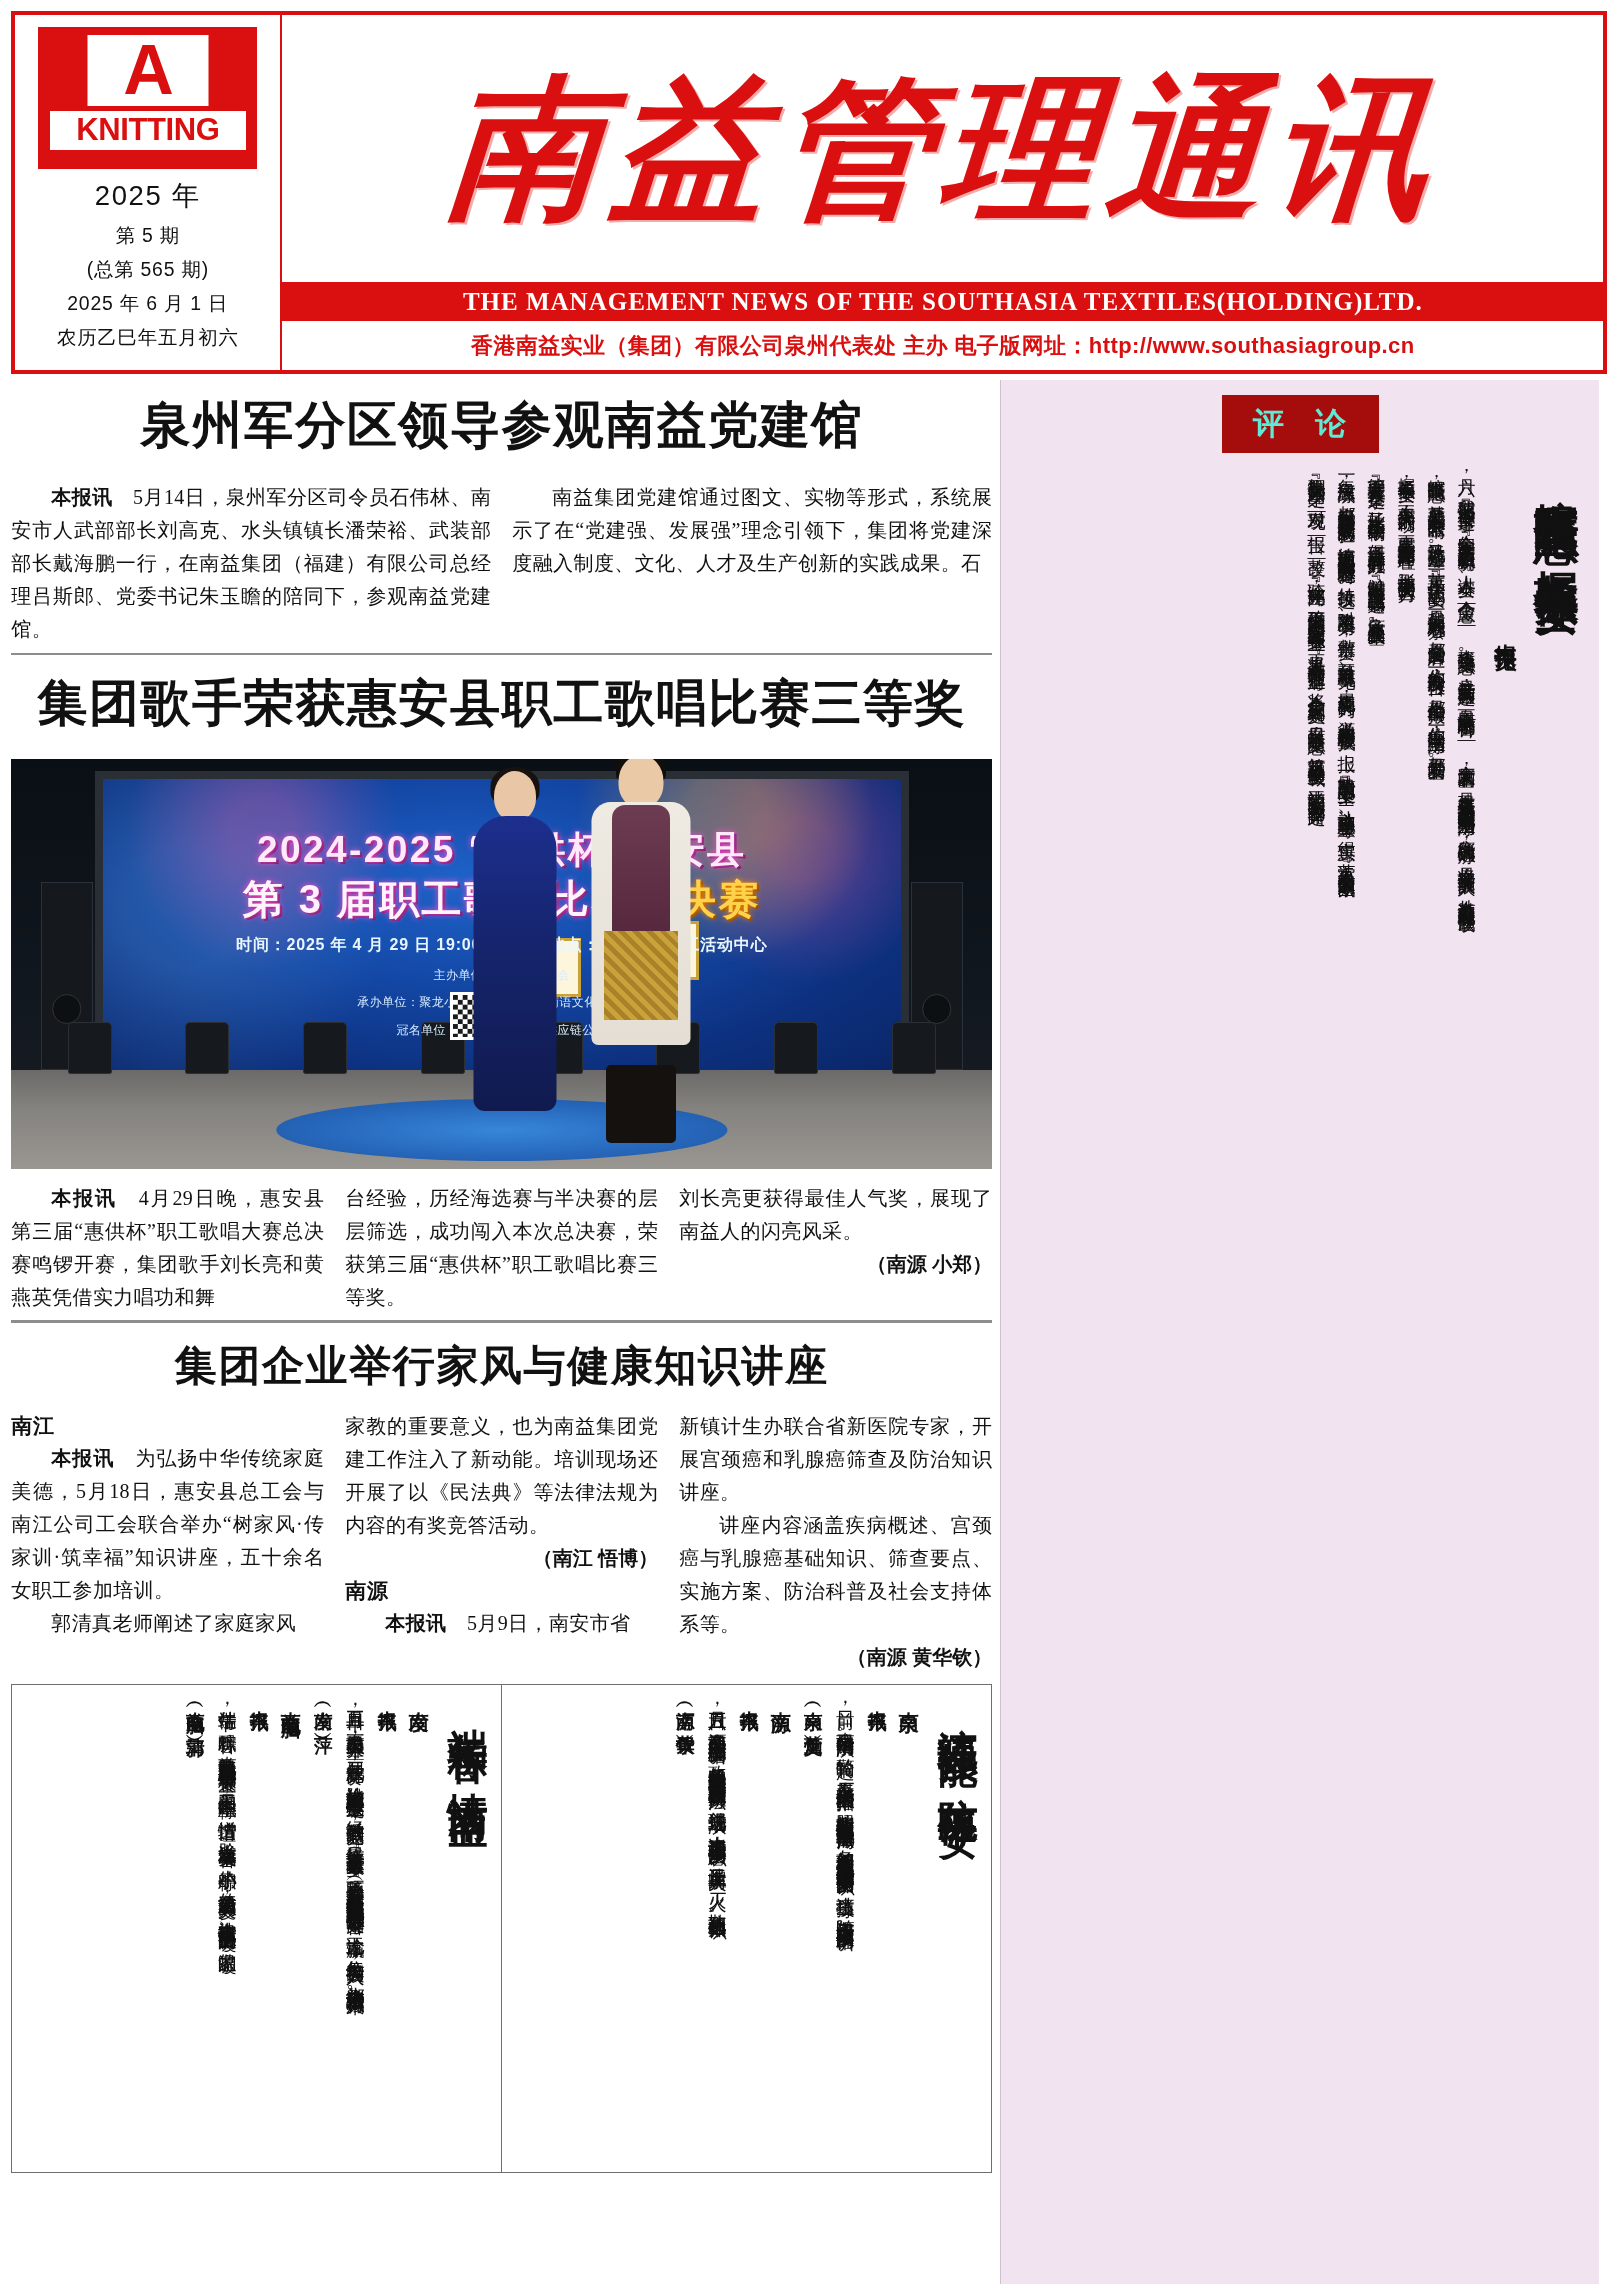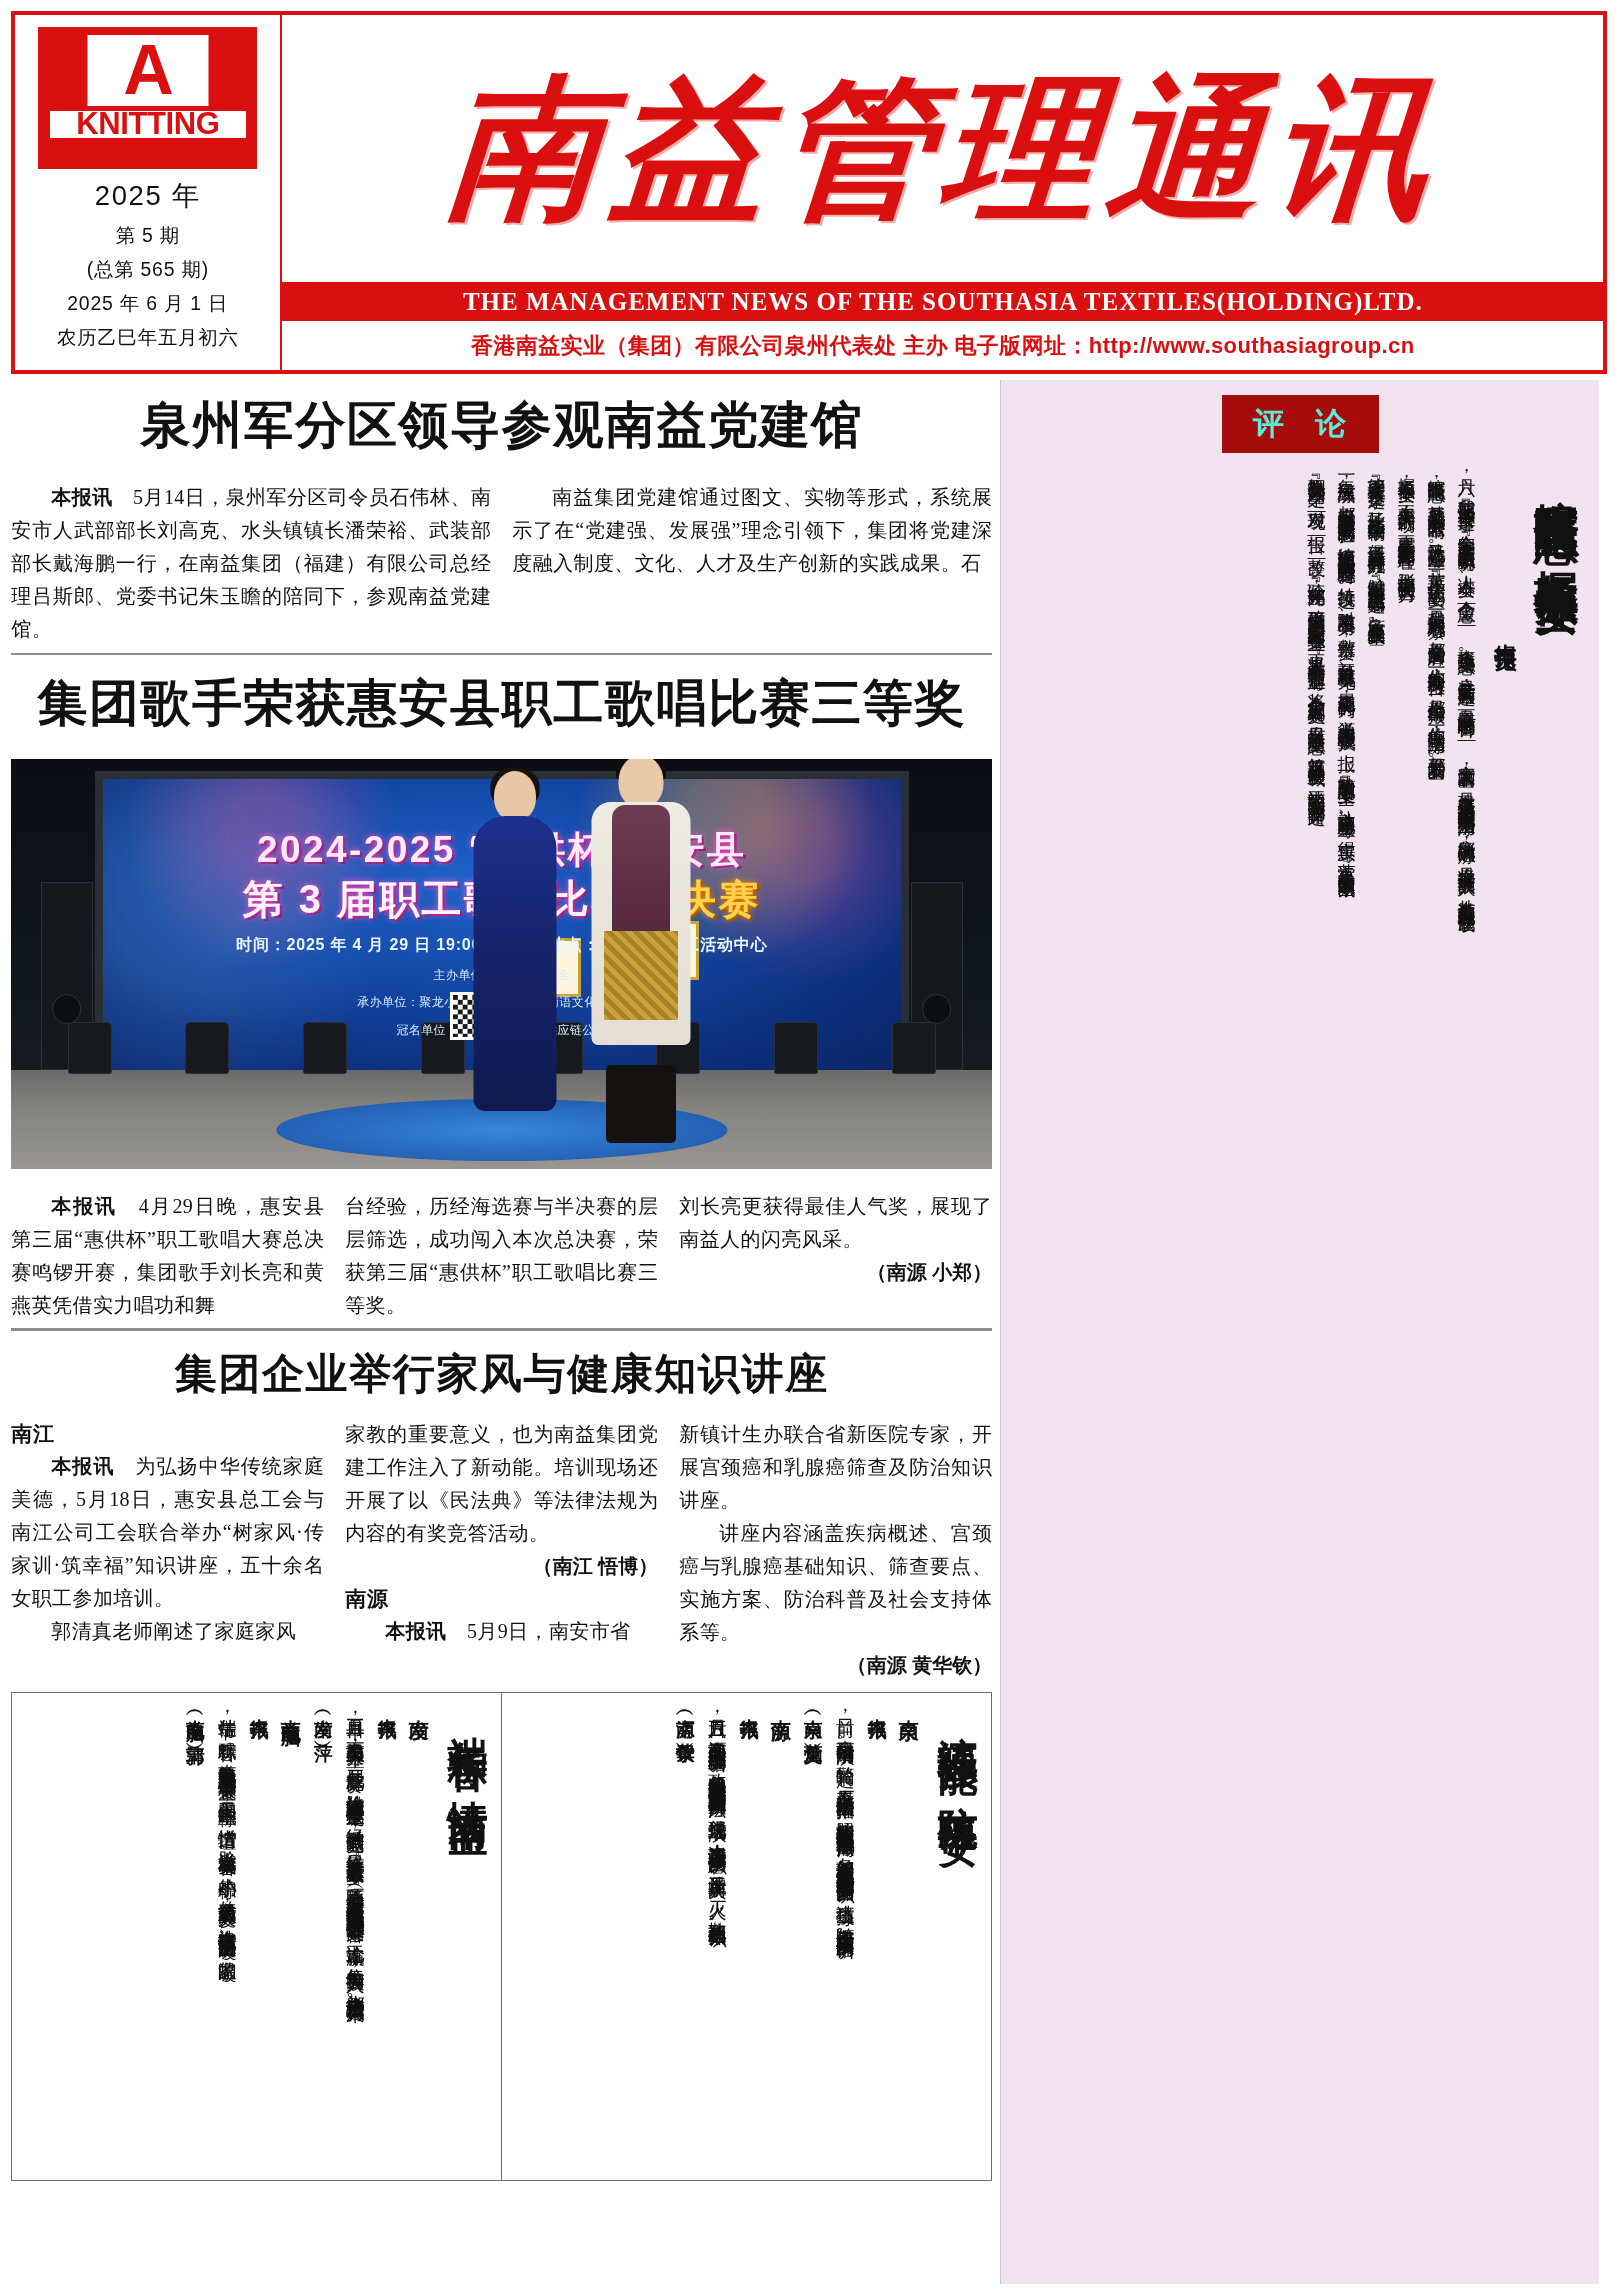--- a/index.html
+++ b/index.html
@@ -29,21 +29,21 @@
   .logo-a{
     position:absolute;left:50%;top:8px;transform:translateX(-50%);
     width:121px;height:71px;background:#fff;
     display:flex;align-items:center;justify-content:center;
   }
   .logo-a span{
     font-family:"Liberation Sans",sans-serif;font-weight:bold;
     font-size:70px;line-height:63px;color:#d9100f;letter-spacing:-1.6px;
   }
   .logo-knit{
-    position:absolute;left:11.3px;right:11.3px;top:84px;height:27px;background:#fff;
+    position:absolute;left:11.3px;right:11.3px;top:84px;height:39px;background:#fff;
     display:flex;align-items:center;justify-content:center;
   }
   .logo-knit span{
     font-family:"Liberation Sans",sans-serif;font-weight:bold;
     font-size:31px;color:#d9100f;letter-spacing:-0.4px;
   }
   .mh-left .issue-year{font-size:27.5px;margin-top:9.7px;letter-spacing:1.6px;
     font-family:"Liberation Sans",sans-serif;}
   .mh-left .issue-line{font-size:19.4px;margin-top:7.3px;letter-spacing:0.8px;
     font-family:"Liberation Sans",sans-serif;}
@@ -197,21 +197,21 @@
      width:58px;height:130px;background:linear-gradient(180deg,#6d3c52 0%,#56283d 100%);
      border-radius:13px 13px 4.9px 4.9px;}
   .p-man .skirt{position:absolute;left:50%;transform:translateX(-50%);top:176px;
      width:74px;height:89px;background:repeating-linear-gradient(45deg,#c9a23a 0 4.9px,#a8812a 4.9px 9.7px);}
   .p-man .boots{position:absolute;left:50%;transform:translateX(-50%);bottom:-32px;
      width:70px;height:78px;background:#14110e;border-radius:4.9px;}
   .cert{position:absolute;width:73px;height:53px;background:#fdf6dc;border:3.2px solid #c9a23a;}
   .cert.c1{left:50%;bottom:42%;}
   .cert.c2{left:62%;bottom:46%;}
 
-  .cap-under{margin-top:21px;}
+  .cap-under{margin-top:13px;}
 
   
   .vblock{
     border:1.6px solid #6f6f6f;box-sizing:border-box;
     display:flex;flex-direction:row-reverse;height:489px;margin-top:9.7px;
   }
   .vhalf{flex:1;padding:11.3px 8px 8px 8px;box-sizing:border-box;
     display:flex;flex-direction:row-reverse;}
   .vhalf + .vhalf{border-right:1.6px solid #6f6f6f;}
   .v-title{

